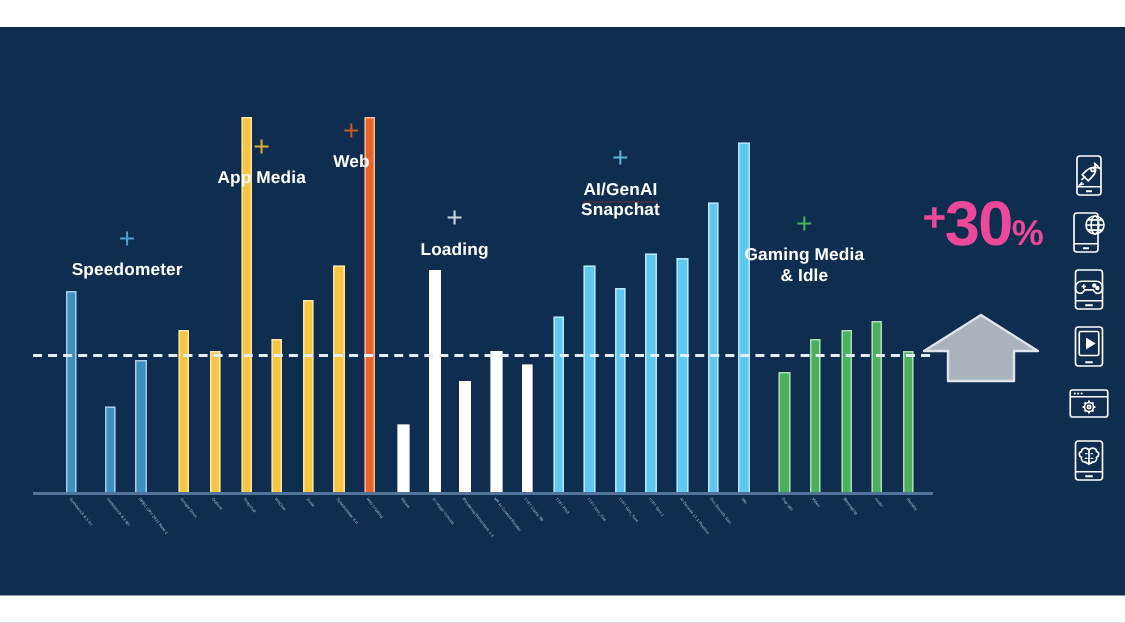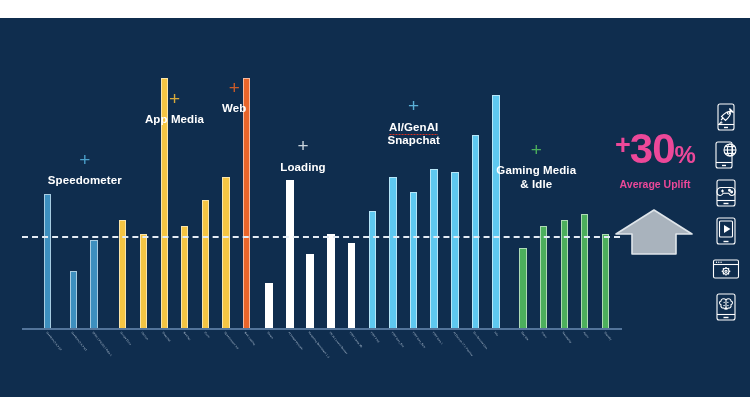--- a/index.html
+++ b/index.html
@@ -205,21 +205,20 @@
         <div class="cat" style="top: 62.535px; left: 184.29px; width: 100px;"><span class="plus" style="color: rgb(200, 90, 40);">+</span><span>Web</span></div>
         <div class="cat" style="top: 121.28px; left: 253.06px; width: 100px;"><span class="plus" style="color: rgb(201, 211, 221);">+</span><span>Loading</span></div>
         <div class="cat" style="top: 81.485px; left: 363.69px; width: 100px;"><span class="plus" style="color: rgb(90, 176, 216);">+</span><span><span class="squig">AI/GenAI</span></span><br><span>Snapchat</span></div>
         <div class="cat" style="top: 125.07px; left: 486.28px; width: 100px;"><span class="plus" style="color: rgb(76, 175, 92);">+</span><span>Gaming Media</span><br><span>&amp; Idle</span></div>
       </div>
 
     <div id="uplift">
       <div class="big">
         <span class="plus">+</span><span>30</span><span class="pct">%</span>
       </div>
-      <div class="sub">Average Uplift</div>
     </div>
 
     <svg id="arrow" viewBox="0 0 80 48">
       <polygon points="40,2 78,26 62,26 62,46 18,46 18,26 2,26" fill="#a9b3bd" stroke="#dfe5ea" stroke-width="1.6" stroke-linejoin="round"></polygon>
     </svg>
 
     <div id="rail">
 
       <svg class="railicon" viewBox="0 0 30 30" fill="none" stroke="#ffffff" stroke-width="1.1">
         <rect x="7" y="2" width="16" height="26" rx="2"></rect>

